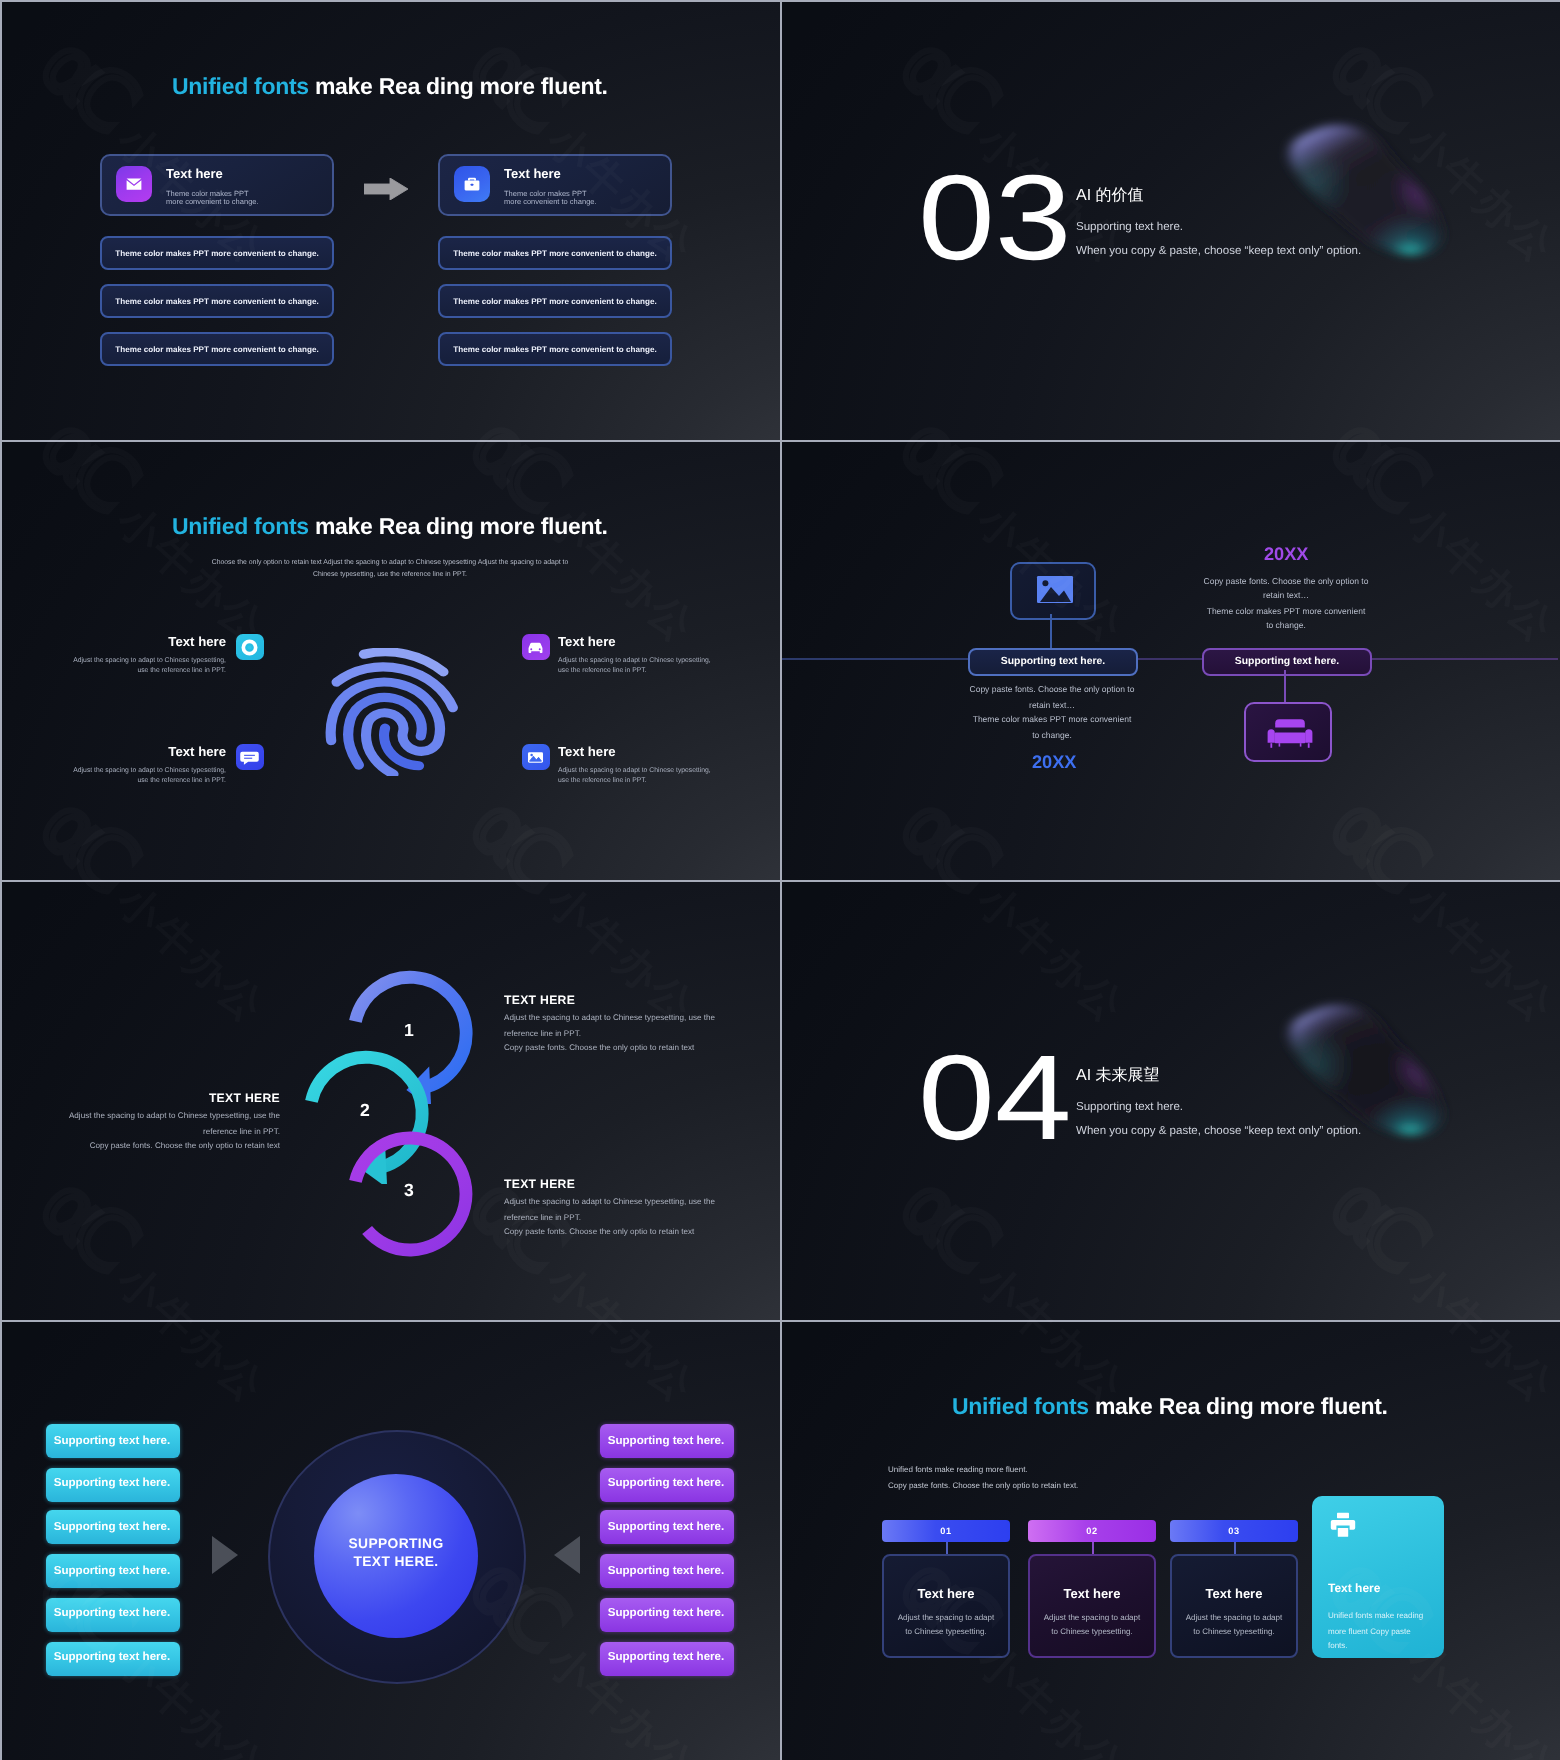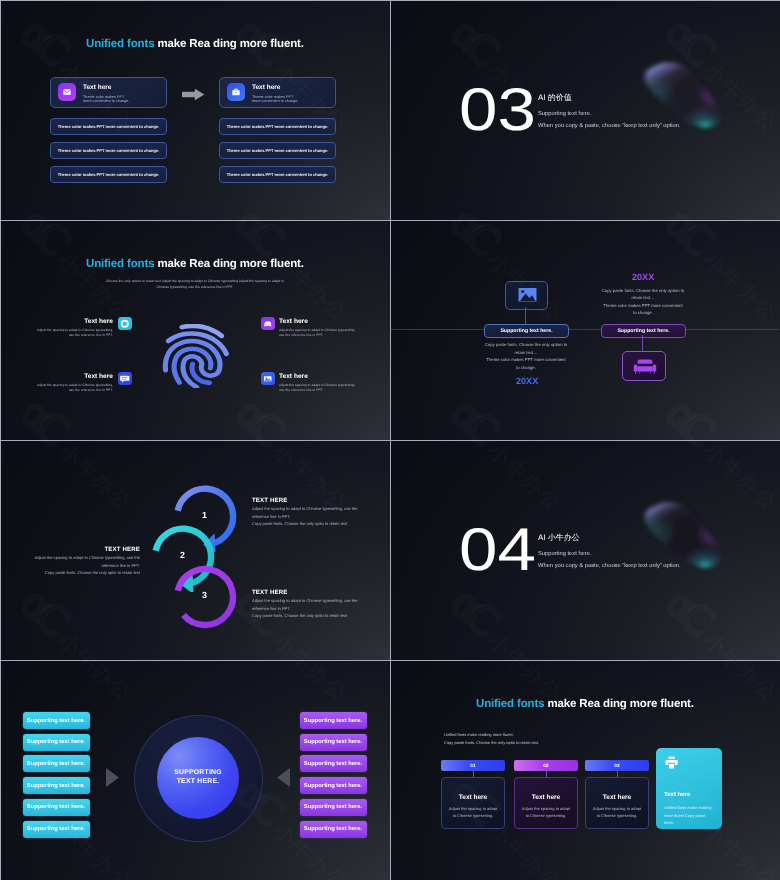--- a/index.html
+++ b/index.html
@@ -418,21 +418,21 @@
         <g filter="url(#bl6)">
           <path id="bpath" d="M24 9 C34 2, 46 5, 53 15 C62 29, 74 47, 79 60 C84 73, 79 83, 68 83 C57 83, 45 73, 34 59 C23 45, 14 33, 14 24 C14 16, 17 13, 24 9 Z" fill="url(#bg6a)"></path>
           <path d="M24 9 C34 2, 46 5, 53 15 C62 29, 74 47, 79 60 C84 73, 79 83, 68 83 C57 83, 45 73, 34 59 C23 45, 14 33, 14 24 C14 16, 17 13, 24 9 Z" fill="url(#bg6d)"></path>
           <path d="M24 9 C34 2, 46 5, 53 15 C62 29, 74 47, 79 60 C84 73, 79 83, 68 83 C57 83, 45 73, 34 59 C23 45, 14 33, 14 24 C14 16, 17 13, 24 9 Z" fill="url(#bg6p)"></path>
           <path d="M24 9 C34 2, 46 5, 53 15 C62 29, 74 47, 79 60 C84 73, 79 83, 68 83 C57 83, 45 73, 34 59 C23 45, 14 33, 14 24 C14 16, 17 13, 24 9 Z" fill="url(#bg6t)"></path>
           <path d="M24 9 C34 2, 46 5, 53 15 C62 29, 74 47, 79 60 C84 73, 79 83, 68 83 C57 83, 45 73, 34 59 C23 45, 14 33, 14 24 C14 16, 17 13, 24 9 Z" fill="url(#bg6l)"></path>
         </g>
       </svg>
     </div>
     <div class="secnum" style="left:68px;top:79px">04</div>
-    <div class="sectitle" style="left:147px;top:91.5px">AI 小牛办公</div>
+    <div class="sectitle" style="left:147px;top:91.5px">AI 未来展望</div>
     <div class="secsub" style="left:147px;top:109.5px">Supporting text here.</div>
     <div class="secsub" style="left:147px;top:121.5px">When you copy &amp; paste, choose “keep text only” option.</div>
   </div>
 
   <div class="slide">
     <div class="s7bg"></div>
     <div class="s7chip" style="left:21.5px;top:51px;background:linear-gradient(180deg,#45d6ee 0%,#35c5e4 55%,#2ab4da 100%);box-shadow:0 0 2px rgba(60,200,235,0.45)">Supporting text here.</div>
     <div class="s7chip" style="left:21.5px;top:72.7px;background:linear-gradient(180deg,#45d6ee 0%,#35c5e4 55%,#2ab4da 100%);box-shadow:0 0 2px rgba(60,200,235,0.45)">Supporting text here.</div>
     <div class="s7chip" style="left:21.5px;top:94.4px;background:linear-gradient(180deg,#45d6ee 0%,#35c5e4 55%,#2ab4da 100%);box-shadow:0 0 2px rgba(60,200,235,0.45)">Supporting text here.</div>
     <div class="s7chip" style="left:21.5px;top:116.1px;background:linear-gradient(180deg,#45d6ee 0%,#35c5e4 55%,#2ab4da 100%);box-shadow:0 0 2px rgba(60,200,235,0.45)">Supporting text here.</div>

